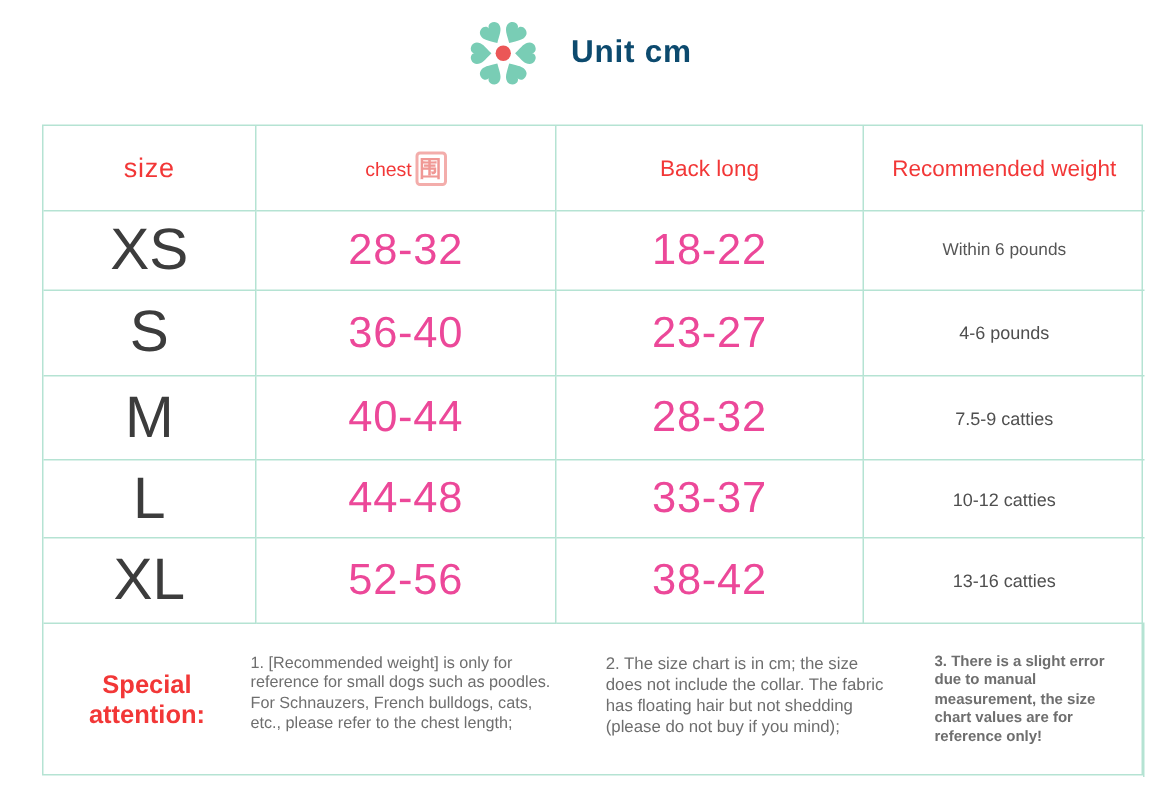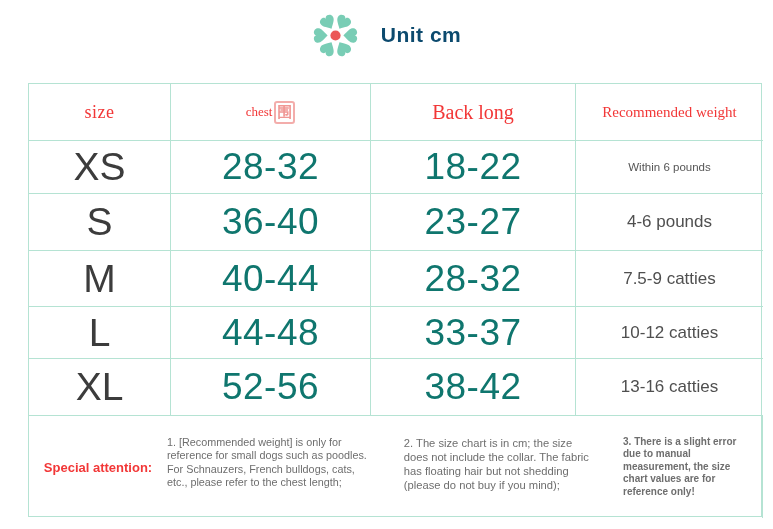--- a/index.html
+++ b/index.html
@@ -30,49 +30,49 @@
     background: #fff;
   }
   .cell {
     border-right: 1px solid #b5e3d3;
     border-bottom: 1px solid #b5e3d3;
     display: flex; align-items: center; justify-content: center;
     text-align: center;
   }
   .cell.last-col { border-right: none; }
 
-  .th { color: #f23737; font-family: Liberation Serif, serif; }
+  .th { color: #f23737; }
   .th-size  { font-size: 18px; letter-spacing: 0.5px; }
   .th-chest { font-size: 13px; gap: 2px; }
-  .th-back  { font-size: 20px; }
+  .th-back  { font-size: 15px; }
   .th-weight{ font-size: 15px; }
 
   .stamp-icon {
     display: inline-flex; align-items: center; justify-content: center;
     width: 21px; height: 23px;
     border: 2px solid #f2a5a2; border-radius: 3px;
     color: #ef8d8a; font-size: 15px; font-weight: 700; line-height: 1;
     opacity: 0.9;
   }
 
   .td-size   { font-size: 39px; color: #3c3c3c; font-stretch: condensed; }
-  .td-num    { font-size: 37px; color: #0f766e; font-stretch: condensed; letter-spacing: 0.5px; }
-  .td-weight { font-size: 17px; color: #4f4f4f; }
+  .td-num    { font-size: 29px; color: #ec4899; font-stretch: condensed; letter-spacing: 0.5px; }
+  .td-weight { font-size: 12px; color: #4f4f4f; }
   .td-weight.small { font-size: 11.5px; color: #565656; }
 
   
   .notes-section {
     grid-column: 1 / -1;
     border-bottom: none;
     display: flex; align-items: center;
     padding: 10px 8px 10px 0;
   }
   .notes-label {
     width: 138px; flex: 0 0 138px;
-    color: #f23737; font-size: 13px; font-weight: 700;
+    color: #f23737; font-size: 17px; font-weight: 700;
     text-align: center;
   }
   .notes-list { flex: 1; display: flex; flex-direction: row; gap: 26px; }
   .note-item { color: #6e6e6e; line-height: 1.25; text-align: left; }
   .note-1 { font-size: 10.8px; }
   .note-2 { font-size: 11.2px; }
   .note-3 { font-size: 10px; font-weight: bold; }
 </style>
 </head>
 <body>

